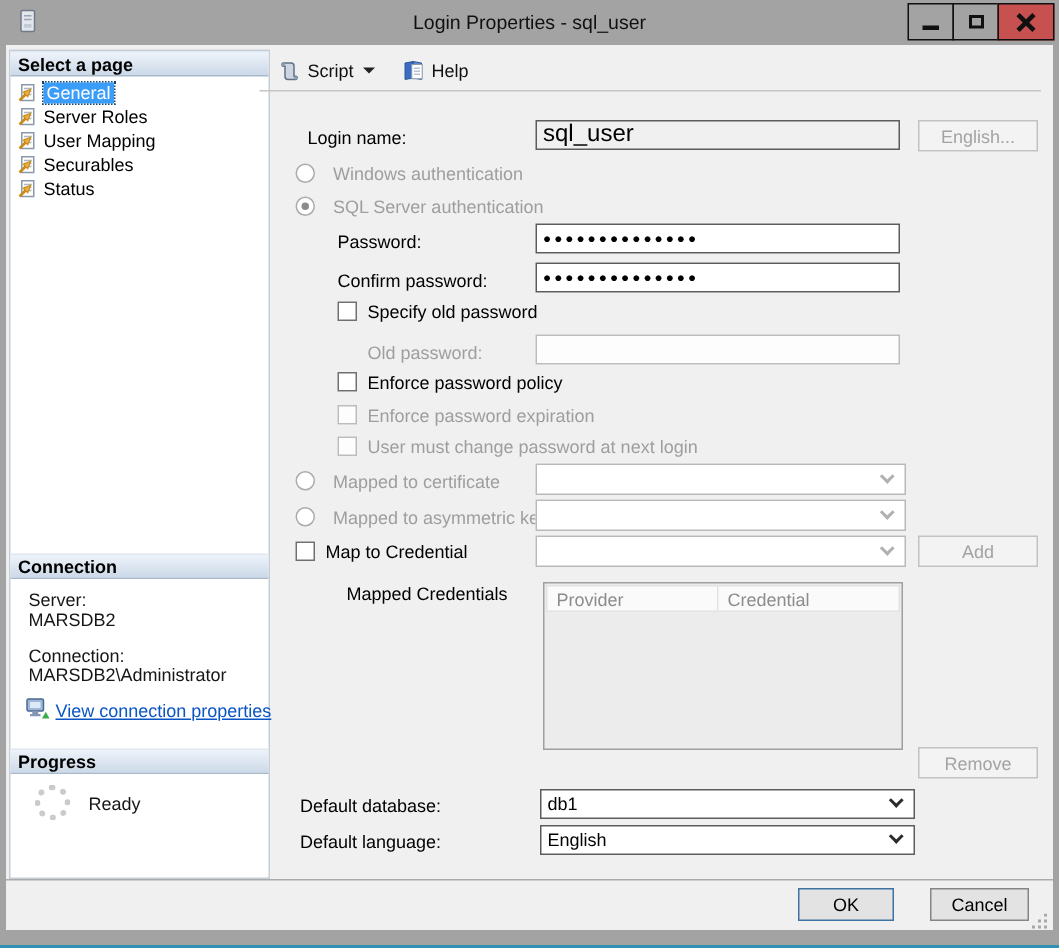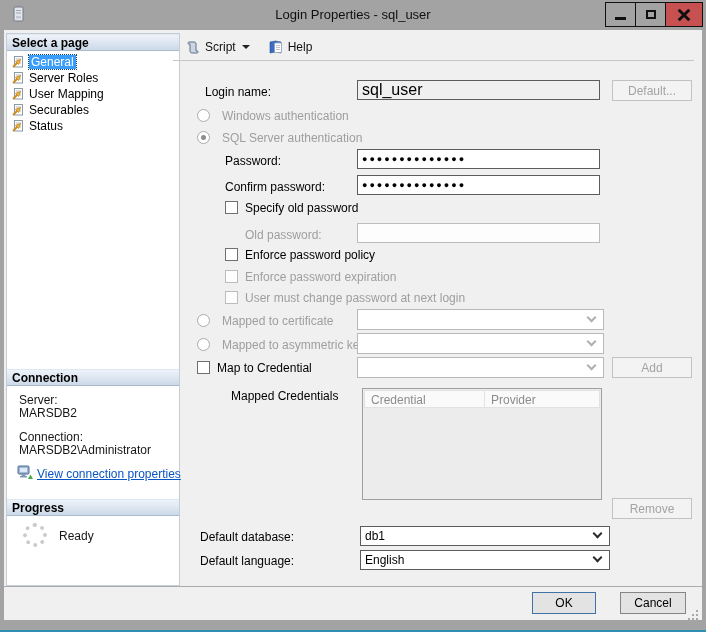--- a/index.html
+++ b/index.html
@@ -199,21 +199,21 @@
           <line x1="8" y1="6.5" x2="12" y2="6.5" stroke="#b9c4d2"></line>
           <line x1="8" y1="8.5" x2="12" y2="8.5" stroke="#b9c4d2"></line>
           <line x1="8" y1="10.5" x2="12" y2="10.5" stroke="#b9c4d2"></line>
         </svg>
         <span>Help</span>
       </div>
     </div>
 
     <div class="lbl" style="left:201px;top:55px;">Login name:</div>
     <div class="textbox readonly" style="left:353px;top:50px;width:243px;">sql_user</div>
-    <div class="btn disabled" style="left:608px;top:50px;width:80px;">Default...</div>
+    <div class="btn disabled" style="left:608px;top:50px;width:80px;">English...</div>
 
     <div class="radio" style="left:193px;top:79px;"></div>
     <div class="lbl dis" style="left:218px;top:79px;">Windows authentication</div>
 
     <div class="radio sel" style="left:193px;top:101px;"></div>
     <div class="lbl dis" style="left:218px;top:101px;">SQL Server authentication</div>
 
     <div class="lbl" style="left:221px;top:124px;">Password:</div>
     <div class="textbox pwd" style="left:353px;top:119px;width:243px;">●●●●●●●●●●●●●●</div>
 
@@ -253,22 +253,22 @@
     <div class="lbl" style="left:213px;top:331px;">Map to Credential</div>
     <div class="combo" style="left:353px;top:327px;width:247px;">
       <span class="combo-text"></span>
         <span class="chev"></span>
     </div>
     <div class="btn disabled" style="left:608px;top:327px;width:80px;">Add</div>
 
     <div class="lbl" style="left:227px;top:359px;">Mapped Credentials</div>
     <div class="mc-table" style="left:358px;top:358px;width:240px;height:112px;">
       <div class="mc-head">
+        <div class="mc-col" style="width:115px;">Provider</div>
         <div class="mc-col" style="width:121px;">Credential</div>
-        <div class="mc-col" style="width:115px;">Provider</div>
       </div>
     </div>
     <div class="btn disabled" style="left:608px;top:468px;width:80px;">Remove</div>
 
     <div class="lbl" style="left:196px;top:500px;">Default database:</div>
     <div class="combo enabled" style="left:356px;top:496px;width:250px;">
       <span class="combo-text">db1</span>
       <span class="chev"></span>
     </div>
 

